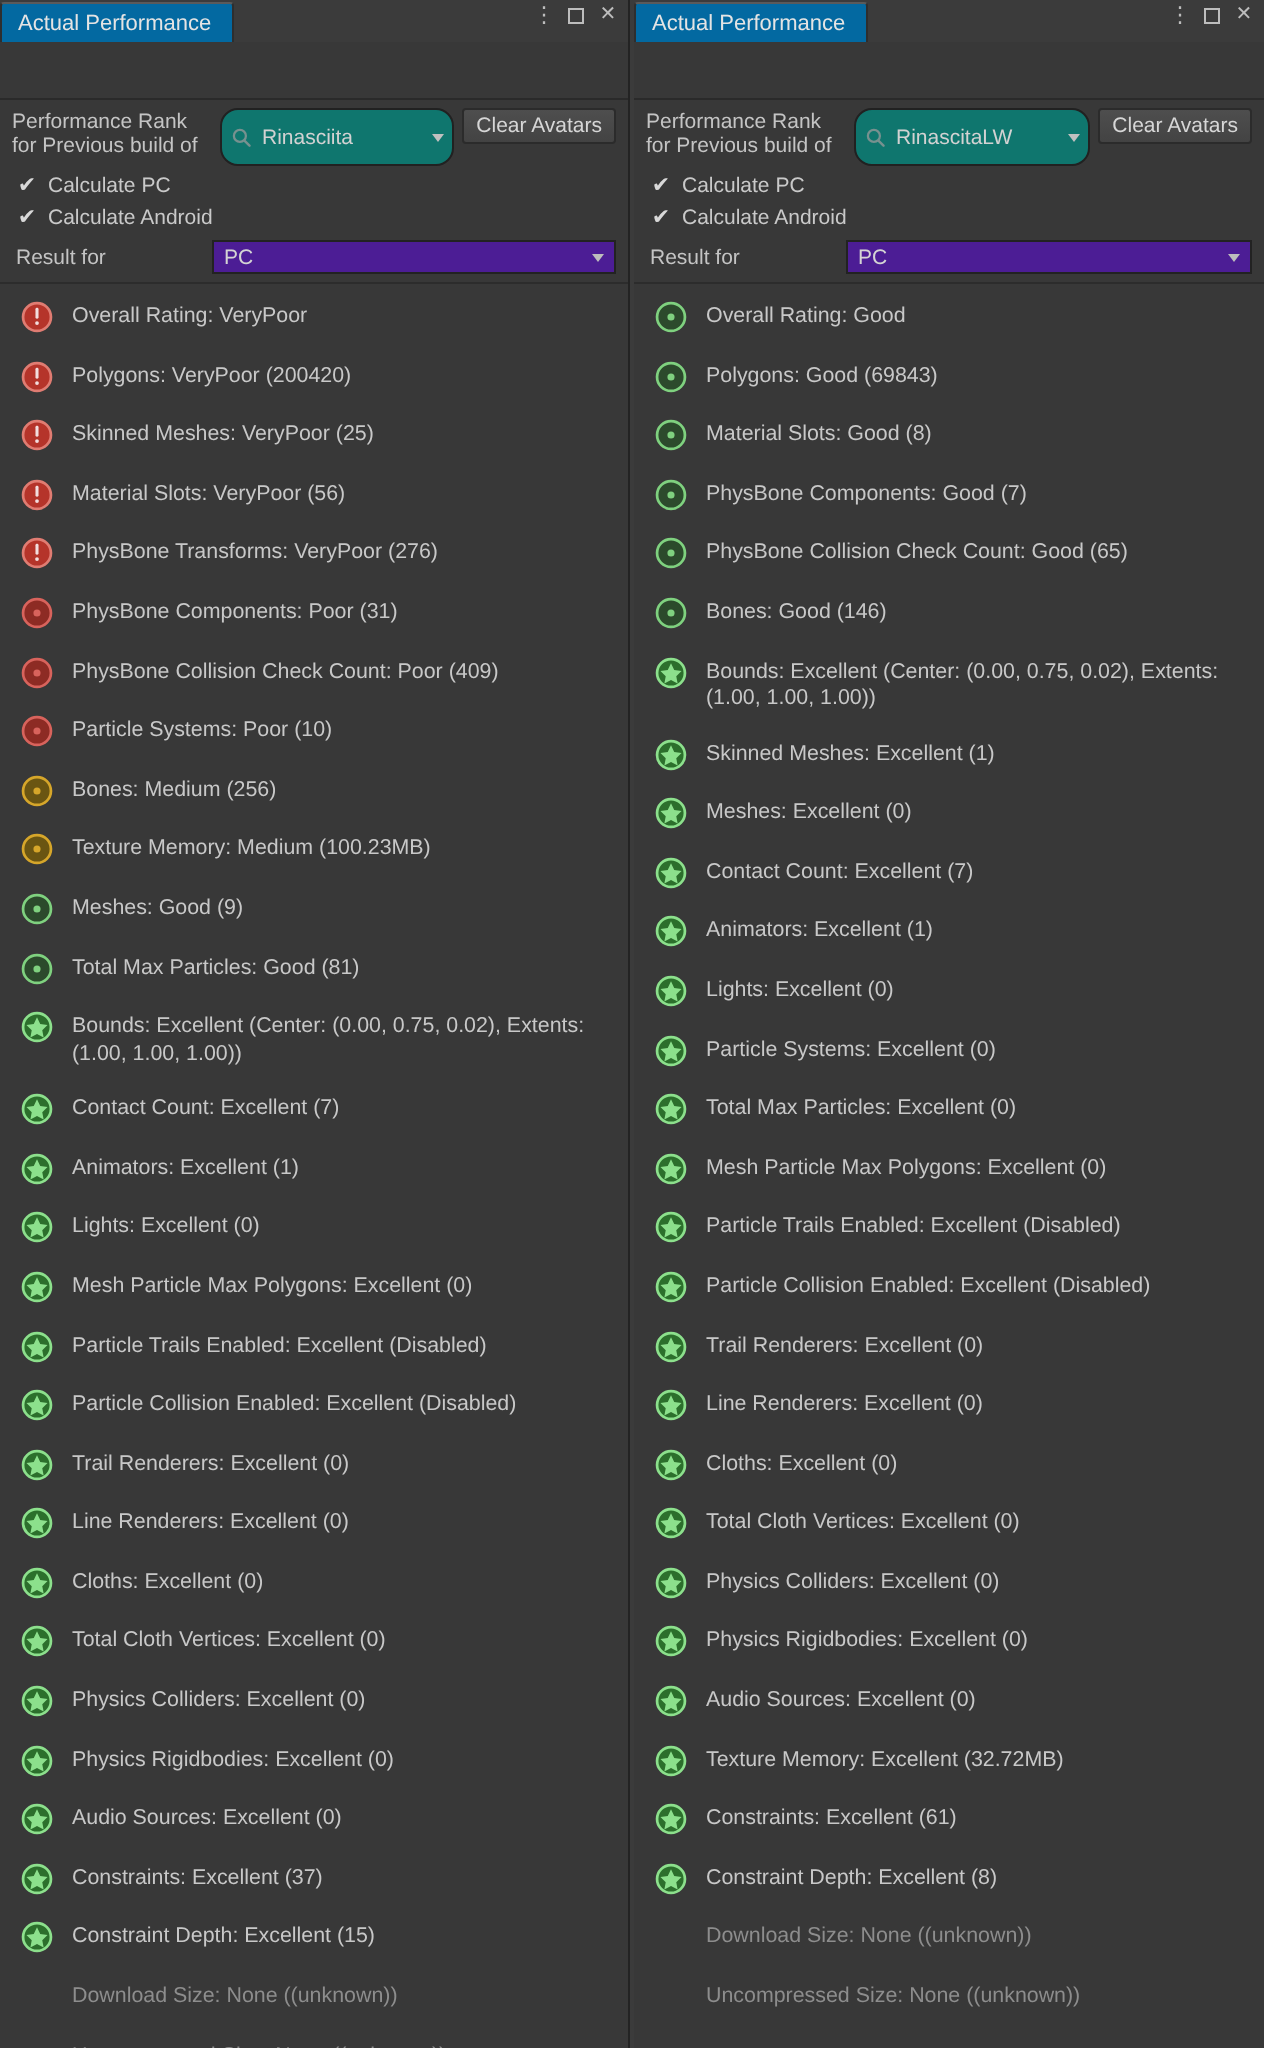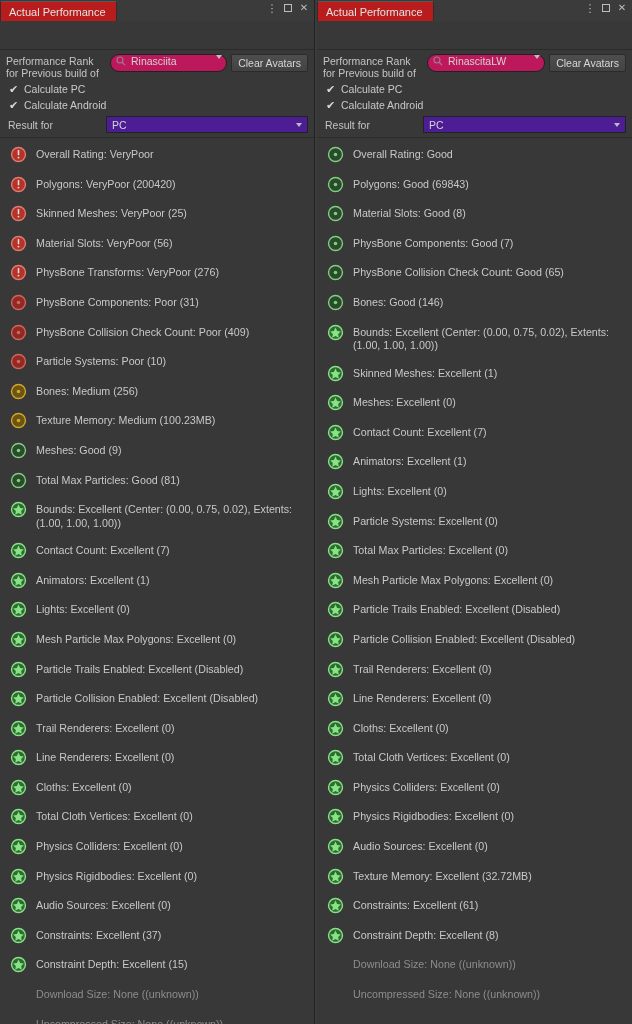--- a/index.html
+++ b/index.html
@@ -42,21 +42,21 @@
     color: #cfcfcf;
     font-size: 11px;
     line-height: 20px;
     padding: 0 10px 0 8px;
     border-top: 1px solid #5a5a5a;
     border-left: 1px solid #2e2e2e;
     border-right: 1px solid #2e2e2e;
     border-radius: 2px 2px 0 0;
     white-space: nowrap;
   }
-  .tab.active { background: #b91c1c; color: #e4e4e4; }
+  .tab.active { background: #0369a1; color: #e4e4e4; }
   .win-ctrls {
     position: absolute;
     right: 4px; top: 3px;
     display: flex;
     align-items: center;
     gap: 6px;
   }
   .win-btn {
     color: #bdbdbd;
     font-size: 10px;
@@ -92,22 +92,23 @@
     font-size: 10.5px;
     color: #c4c4c4;
     line-height: 12px;
     width: 100px;
     flex: none;
     padding-top: 1px;
   }
   .search-wrap {
     flex: 1;
     display: flex;
-    height: 18px;
-    background: #be185d;
+    align-items: center;
+    height: 29px;
+    background: #0f766e;
     border: 1px solid #212121;
     border-radius: 9px;
     padding: 0 4px;
     position: relative;
   }
   .search-ico {
     width: 12px; height: 12px;
     flex: none;
     opacity: .75;
   }

